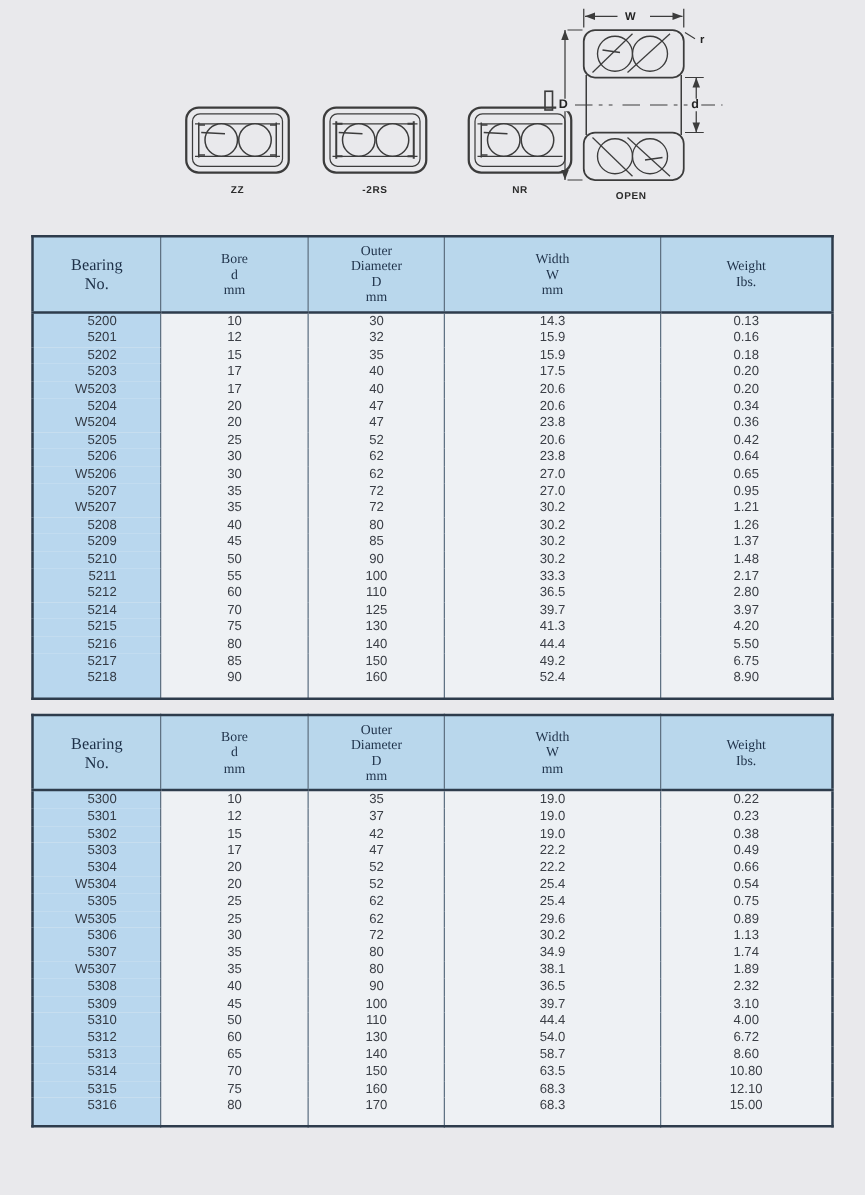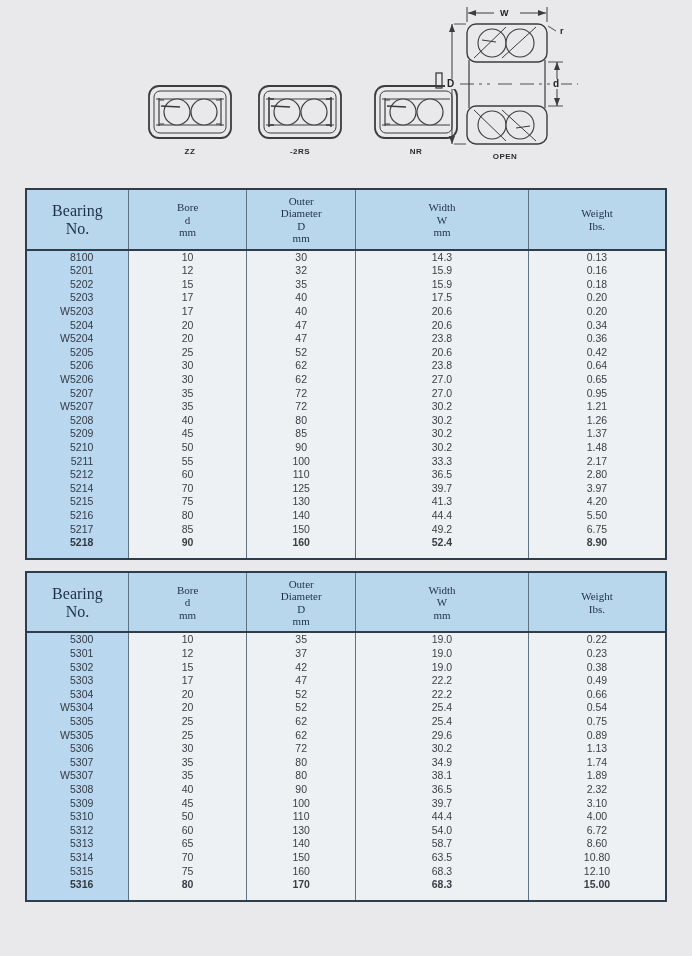--- a/index.html
+++ b/index.html
@@ -52,29 +52,29 @@
   table.spec col.c5{width:21.5%;}
   table.spec th{
     background:#b9d7ec;
     border-bottom:2px solid #2e3c4c;
     font-family:"Liberation Serif",serif;
     font-weight:normal;color:#1d3048;
     font-size:11px;line-height:1.13;
     white-space:pre-line;vertical-align:middle;
     padding:5px 0 4px 0;
   }
-  table.spec th:first-child{font-size:16px;}
+  table.spec th:first-child{font-size:13px;}
   table.spec th:not(:first-child),
   table.spec td:not(:first-child){border-left:1px solid #5f7283;}
   table.spec td{
     text-align:center;color:#3a3e45;
     font-size:10.5px;line-height:13.6px;height:13.6px;padding:0;
   }
   table.spec td:first-child{background:#b9d7ee;color:#333a44;}
-  table.spec tbody tr:last-child td{padding-bottom:8px;font-weight:bold;}
+  table.spec tbody tr:last-child td{padding-bottom:8px;}
   .bno{display:inline-block;width:3.6em;text-align:right;margin-right:6px;}
 </style>
 </head>
 <body>
 
 <div class="page">
 
   <div class="diagram-strip">
 
     <figure class="fig fig-zz">
@@ -194,21 +194,21 @@
 mm</th>
         <th>Width
 W
 mm</th>
         <th>Weight
 Ibs.</th>
       </tr>
     </thead>
     <tbody>
         <tr>
-          <td><span class="bno">8100</span></td>
+          <td><span class="bno">5200</span></td>
           <td>10</td>
           <td>30</td>
           <td>14.3</td>
           <td>0.13</td>
         </tr>
         <tr>
           <td><span class="bno">5201</span></td>
           <td>12</td>
           <td>32</td>
           <td>15.9</td>

